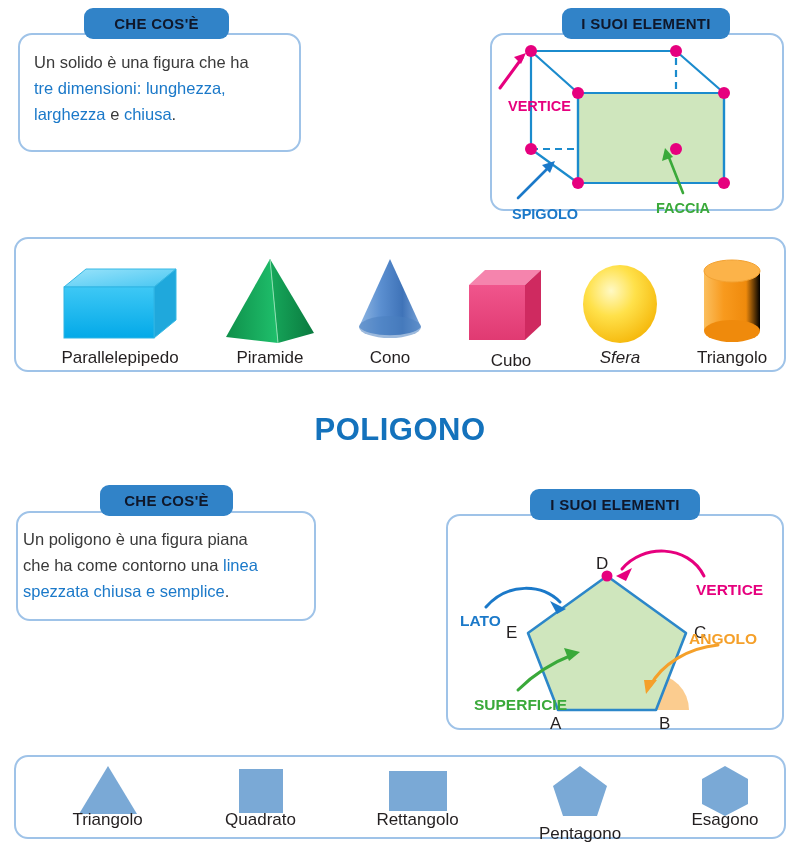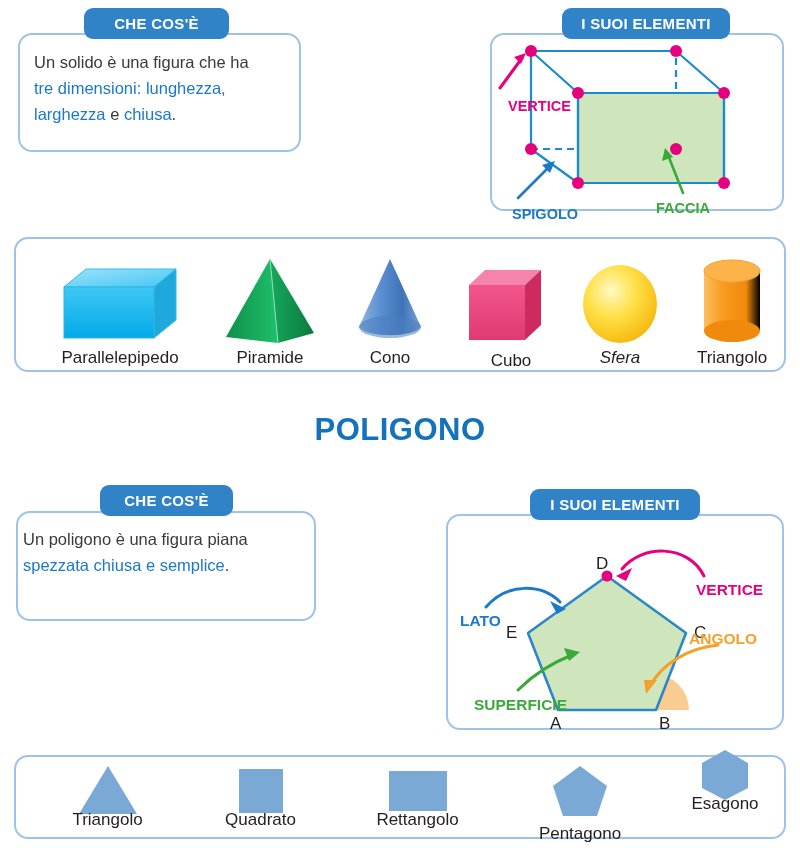--- a/index.html
+++ b/index.html
@@ -17,21 +17,21 @@
     position:absolute;
     box-sizing:border-box;
     border:2px solid #9fc3e8;
     border-radius:14px;
     background:#ffffff;
   }
   .tab{
     position:absolute;
     box-sizing:border-box;
     background:#3183c8;
-    color:#ffffff;
+    color:#0f172a;
     border-radius:9px;
     font-size:15px;
     font-weight:bold;
     letter-spacing:.3px;
     display:flex;
     align-items:center;
     justify-content:center;
     z-index:5;
   }
 
@@ -269,20 +269,23 @@
 
 <div class="tab" style="left:100px;top:485px;width:133px;height:31px;">
   <span>CHE COS'È</span>
 </div>
 
 <div class="card" style="left:16px;top:511px;width:300px;height:110px;"></div>
 
 <div class="deftext" style="left:23px;top:526px;width:285px;">
   <div><span>Un poligono è una figura piana</span></div>
   <div>
+    <span>che ha come contorno una </span><span class="hl">linea</span>
+  </div>
+  <div>
     <span class="hl">spezzata chiusa e semplice</span><span>.</span>
   </div>
 </div>
 
 <div class="tab" style="left:530px;top:489px;width:170px;height:31px;">
   <span>I SUOI ELEMENTI</span>
 </div>
 
 <div class="card" style="left:446px;top:514px;width:338px;height:216px;"></div>
 
@@ -358,20 +361,20 @@
 
 <div class="strip-item" style="left:495px;top:760px;width:170px;height:75px;">
   <div class="shape-holder" style="top:4px;">
     <svg width="58" height="54" viewBox="0 0 58 54">
       <polygon points="29,2 56,22 46,52 12,52 2,22" fill="#7aa9d6"></polygon>
     </svg>
   </div>
   <div class="label" style="top:64px;">Pentagono</div>
 </div>
 
-<div class="strip-item" style="left:655px;top:744px;width:140px;height:75px;">
+<div class="strip-item" style="left:655px;top:760px;width:140px;height:75px;">
   <div class="shape-holder" style="top:4px;">
     <svg width="54" height="54" viewBox="0 0 54 54">
       <polygon points="27,2 50,15 50,40 27,52 4,40 4,15" fill="#7aa9d6"></polygon>
     </svg>
   </div>
   <div class="label" style="top:50px;">Esagono</div>
 </div>
 
 </body></html>

